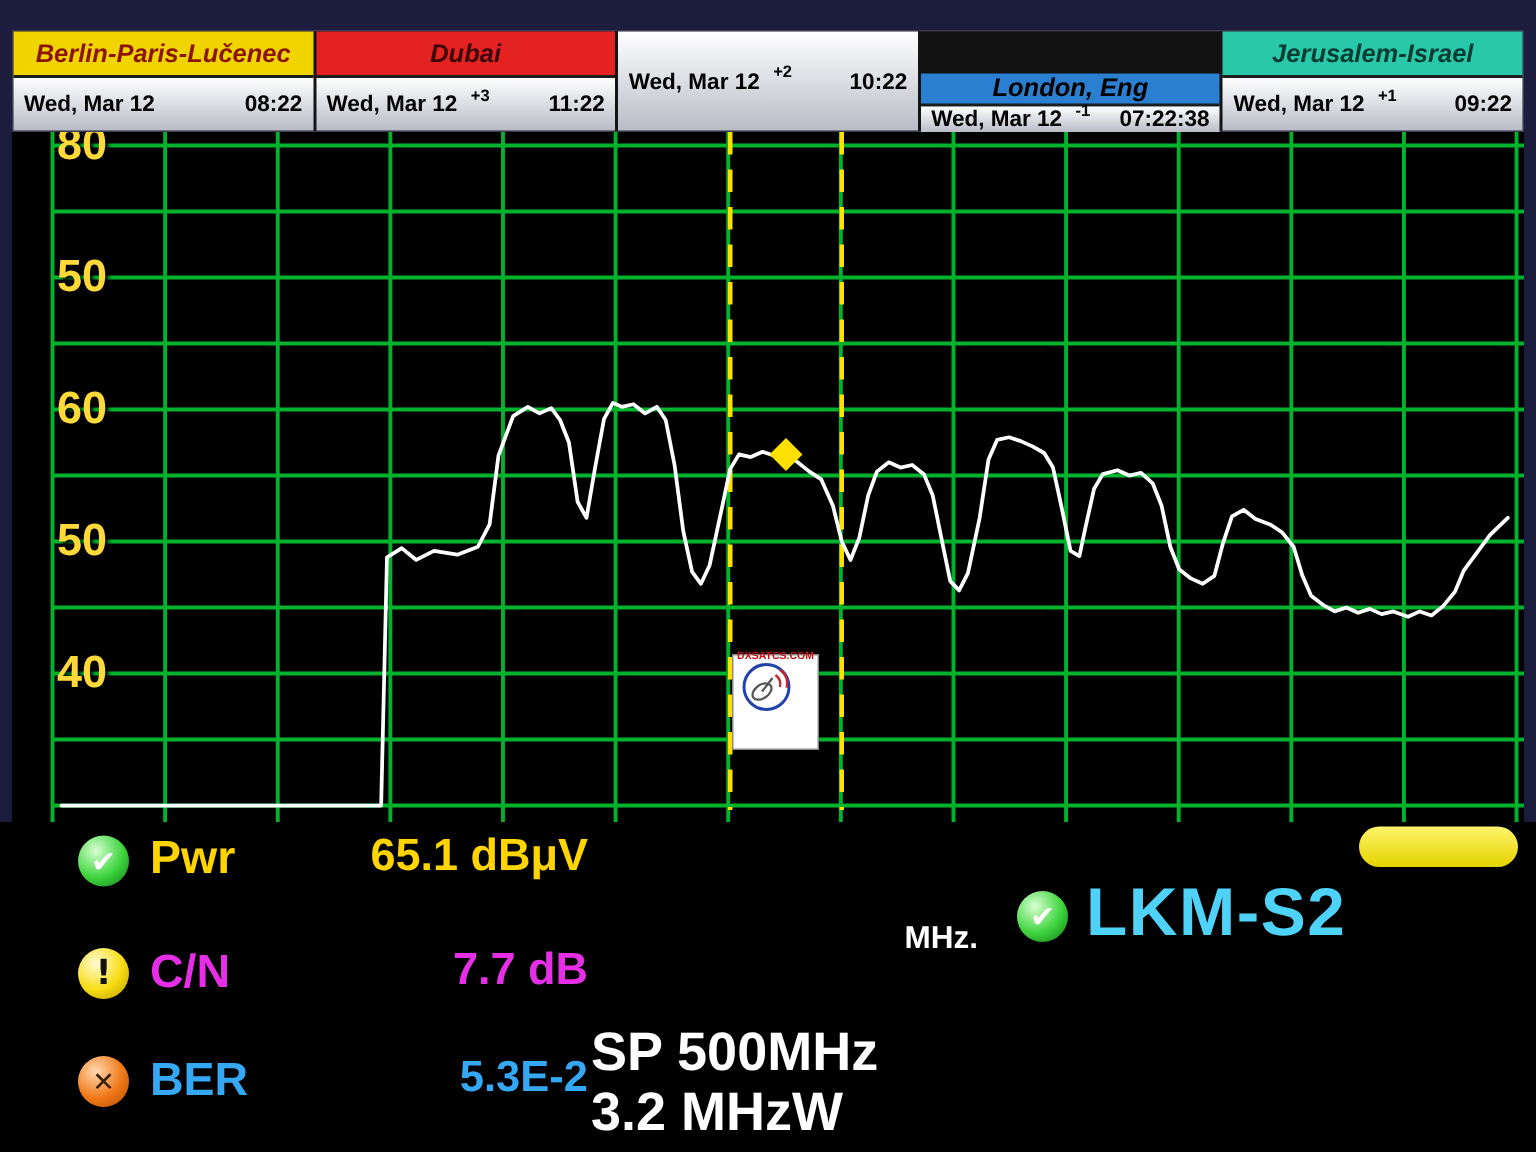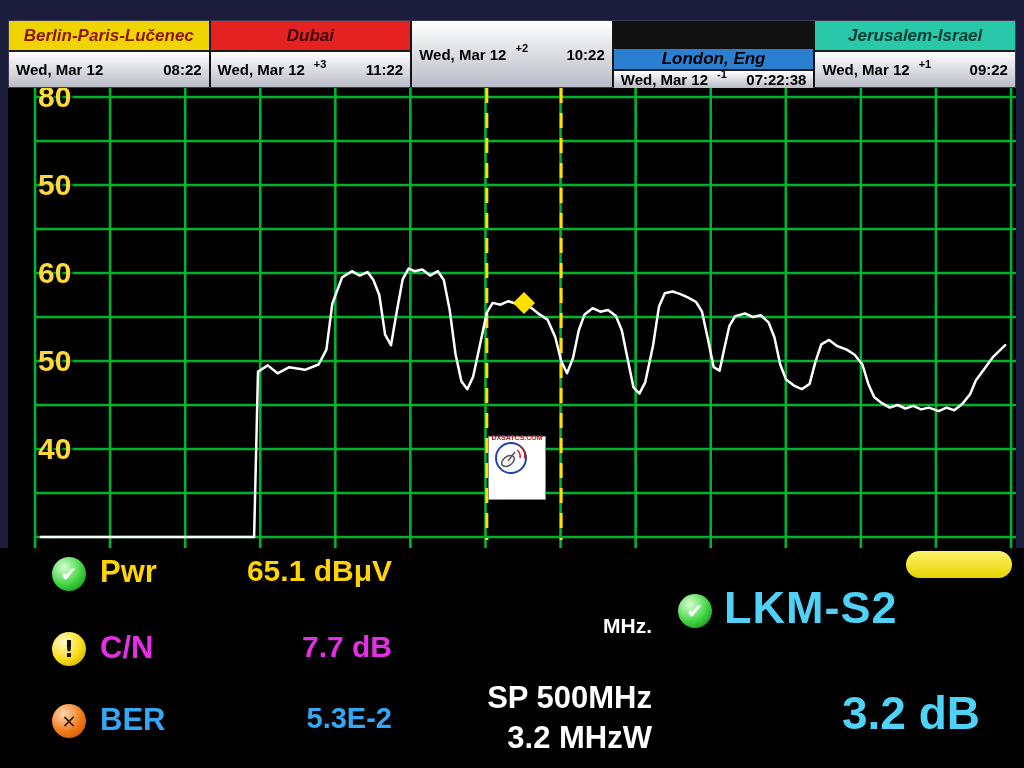--- a/index.html
+++ b/index.html
@@ -35,21 +35,21 @@
   .icon-err{background:radial-gradient(circle at 35% 30%,#ffd9b0,#f07818 55%,#b44c00);color:#3c1c00;font-size:18px}
   .rowlabel{font-weight:bold;font-size:31px}
   .rowvalue{font-weight:bold;font-size:30px;text-align:right;width:222px}
   .c-yellow{color:#ffd400}
   .c-magenta{color:#e62ee6}
   .c-blue{color:#35a8f5}
   .c-cyan{color:#4fd2f7}
   .c-white{color:#fff}
   .freq-box{left:394px;top:0;width:258px;height:62px;background:linear-gradient(#2737d6,#0d1670);display:flex;align-items:center;justify-content:center;color:#fff;font-weight:bold;font-size:43px;text-shadow:2px 2px 2px #000}
   .freq-unit{left:394px;top:66px;width:258px;text-align:right;font-weight:bold;font-size:21px}
-  .center-line{left:394px;width:258px;text-align:right;font-weight:bold;font-size:31px}
+  .center-line{left:394px;width:258px;text-align:left;font-weight:bold;font-size:36px}
   .standard{left:724px;top:34px;font-weight:bold;font-size:45px;letter-spacing:1px}
   .margin-val{left:842px;top:138px;font-weight:bold;font-size:46px;white-space:nowrap}
   .pill{left:906px;top:3px;width:106px;height:27px;border-radius:14px;background:linear-gradient(#fff36b,#e4d400);box-shadow:0 1px 2px #000}
 </style>
 </head>
 <body>
 
 <div class="frame">
 
   <div class="clock-bar">
@@ -169,16 +169,15 @@
 
     <div class="icon icon-err abs" style="left:52px;top:156px">
         <span>✕</span>
       </div>
     <div class="abs rowlabel c-blue" style="left:100px;top:154px">BER</div>
     <div class="abs rowvalue c-blue" style="left:170px;top:154px;font-size:29px">5.3E-2</div>
 
     <div class="abs center-line c-white" style="top:132px">SP 500MHz</div>
     <div class="abs center-line c-white" style="top:172px">3.2 MHzW</div>
 
-    <div class="abs margin-val c-cyan">3.2 dB</div>
   </div>
 
 </div>
 
 </body></html>

